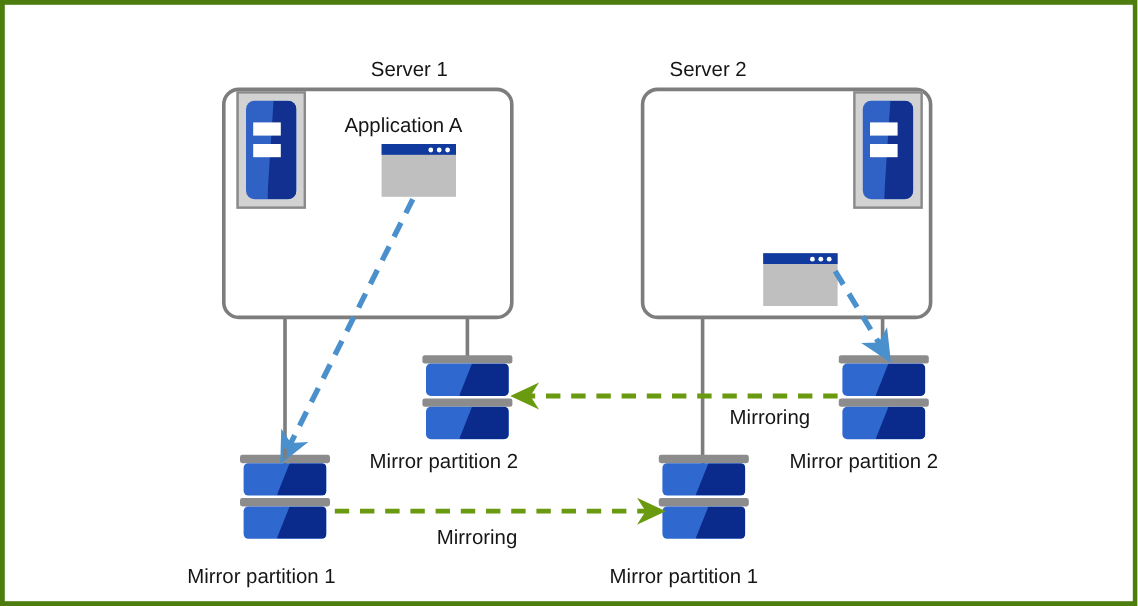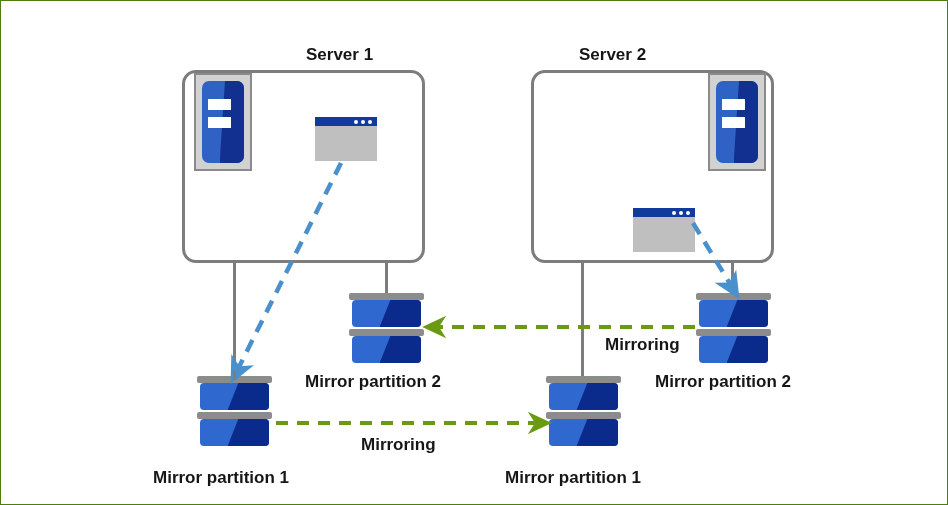--- a/index.html
+++ b/index.html
@@ -1,24 +1,23 @@
 <!DOCTYPE html>
 <html><head>
 <meta charset="utf-8">
 <style>
   html,body{margin:0;padding:0;background:#fff;}
   body{font-family:"Liberation Sans",sans-serif;}
   #canvas{
     position:relative;
     width:948px;height:505px;
     background:#ffffff;
-    border:1px solid #4d7c0f;
+    border:4px solid #4d7c0f;
     box-sizing:border-box;
     overflow:hidden;
-    font-weight:bold;
   }
   .lbl{
     position:absolute;
     color:#161616;
     font-size:17px;
     line-height:20px;
     white-space:nowrap;
     font-family:"Liberation Sans",sans-serif;
   }
   .server-box{
@@ -111,20 +110,21 @@
   <div class="server-box" style="left:181px;top:69px;width:243px;height:193px;"></div>
 
   <div class="tower" style="left:193px;top:72px;width:58px;height:98px;">
     <div class="tower-body">
       <div class="dark"></div>
       <div class="bar b1"></div>
       <div class="bar b2"></div>
     </div>
   </div>
 
+  <div class="lbl" style="left:283px;top:91px;">Application A</div>
   <div class="appwin" style="left:314px;top:116px;width:62px;height:44px;">
     <div class="titlebar"></div>
     <div class="dot" style="right:19px;"></div>
     <div class="dot" style="right:12px;"></div>
     <div class="dot" style="right:5px;"></div>
   </div>
 
   <div class="conn" style="left:232px;top:261px;width:3px;height:123px;"></div>
   <div class="conn" style="left:384px;top:261px;width:3px;height:34px;"></div>
 
@@ -145,21 +145,21 @@
     <div class="seg" style="top:7px;height:27px;">
         <div class="dark"></div>
       </div>
     <div class="plate" style="top:36px;"></div>
     <div class="seg" style="top:43px;height:27px;">
         <div class="dark"></div>
       </div>
   </div>
   <div class="lbl" style="left:152px;top:467px;">Mirror partition 1</div>
 
-  <div class="lbl" style="left:578px;top:44px;">Server 2</div>
+  <div class="lbl" style="left:554px;top:44px;">Server 2</div>
 
   <div class="server-box" style="left:530px;top:69px;width:243px;height:193px;"></div>
 
   <div class="tower" style="left:707px;top:72px;width:58px;height:98px;">
     <div class="tower-body">
       <div class="dark"></div>
       <div class="bar b1"></div>
       <div class="bar b2"></div>
     </div>
   </div>

